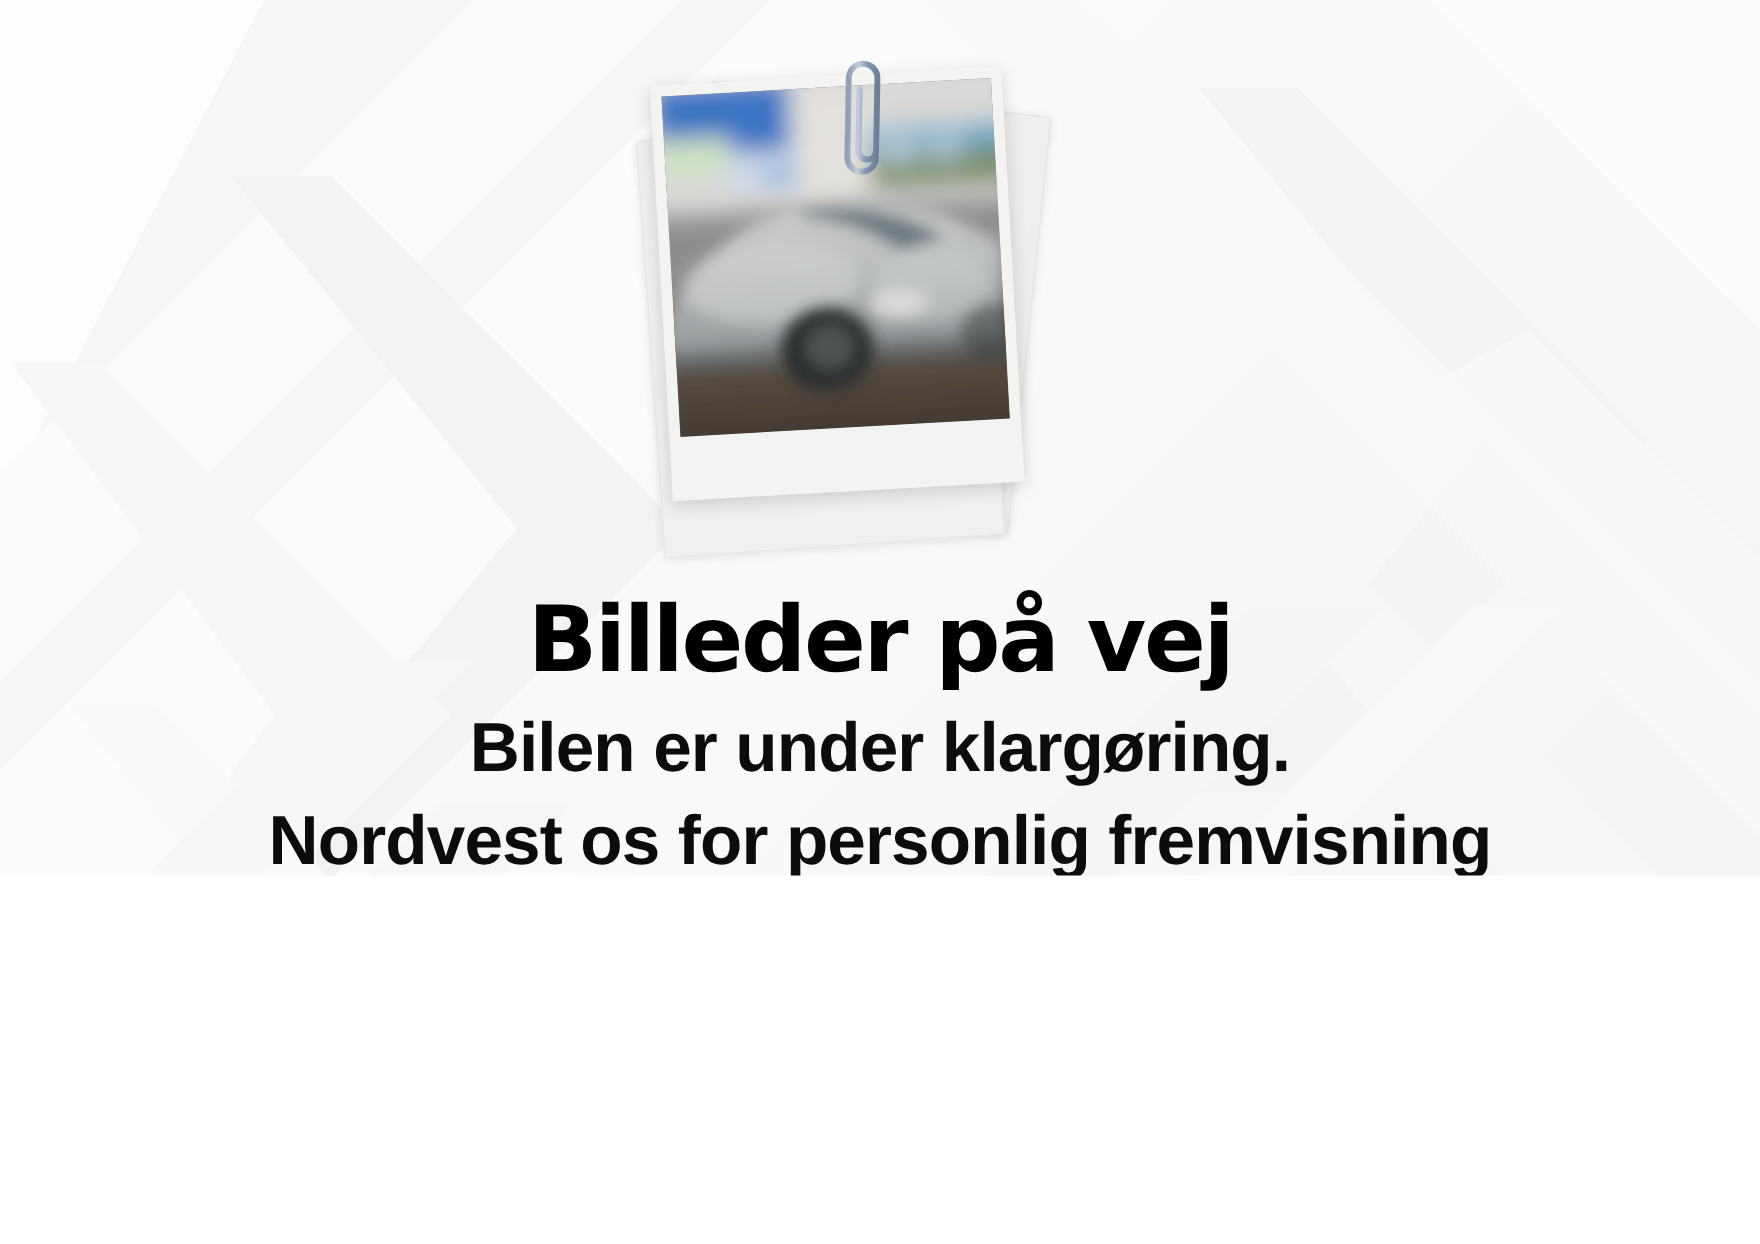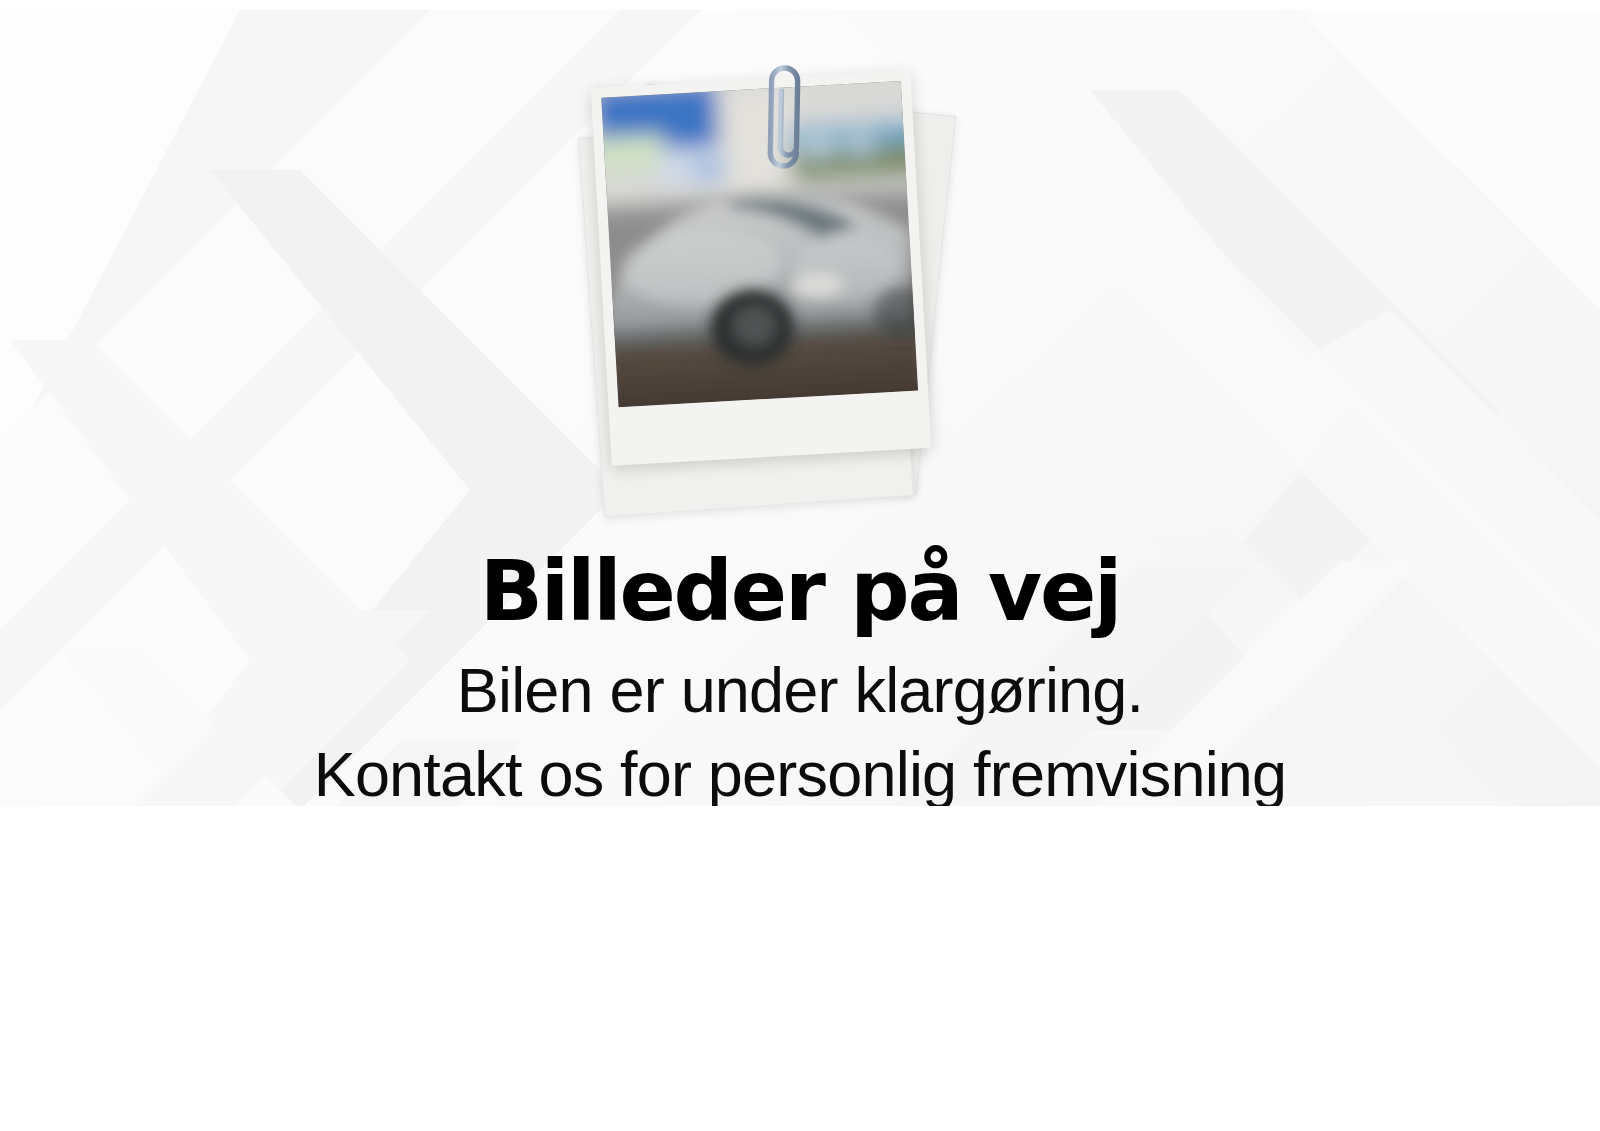--- a/index.html
+++ b/index.html
@@ -10,21 +10,20 @@
     overflow:hidden;
     background:#ffffff;
     font-family:"Liberation Sans", sans-serif;
   }
 
   #stage {
     position:relative;
     width:1600px; height:796px;
     background:#fcfcfc;
     overflow:hidden;
-    margin-top:10px;
   }
 
   
   .bg-layer { position:absolute; inset:0; overflow:hidden; pointer-events:none; }
 
   .bg-base {
     position:absolute; inset:0;
     background:
       linear-gradient(135deg, #ffffff 0%, #fbfbfb 40%, #f4f4f4 100%);
   }
@@ -100,21 +99,21 @@
     font-weight:700;
     font-size:83px;
     letter-spacing:-2.2px;
     line-height:1.0;
     color:#000000;
     margin-bottom:16px;
   }
 
   .subline {
     font-family:"Liberation Sans", sans-serif;
-    font-weight:400;
+    font-weight:700;
     font-size:63px;
     line-height:1.33;
     letter-spacing:-0.8px;
     color:#0c0c0c;
   }
 
   
   #logo-block {
     position:absolute;
     left:0; top:922px;
@@ -296,21 +295,21 @@
                L39 92
                A8 8 0 0 1 23 92
                L23 36" fill="none" stroke="url(#clipG)" stroke-width="5.4" stroke-linecap="round" stroke-linejoin="round"></path>
       <path d="M13 98 A13 13 0 0 0 39 98" fill="none" stroke="url(#clipG)" stroke-width="5.4" stroke-linecap="round"></path>
     </svg>
   </div>
 
   <div id="headline-block">
     <div id="headline">Billeder på vej</div>
     <div class="subline">Bilen er under klargøring.</div>
-    <div class="subline">Kontakt os for personlig fremvisning</div>
+    <div class="subline">Nordvest os for personlig fremvisning</div>
   </div>
 
   <div id="logo-block">
 
     <svg width="170" height="26" viewBox="0 0 170 26" style="display:block;margin:1px auto 0;">
       <path d="M8 19 C 40 17, 55 8, 86 6 C 117 4, 140 10, 162 17" fill="none" stroke="#15191c" stroke-width="2.4" stroke-linecap="round"></path>
       <path d="M16 22 C 46 15, 72 9, 96 9 C 124 9, 146 14, 158 20" fill="none" stroke="#15191c" stroke-width="1.3" stroke-linecap="round" opacity="0.9"></path>
       <path d="M30 25 A 13 9 0 0 1 56 25" fill="none" stroke="#15191c" stroke-width="1.9" stroke-linecap="round"></path>
       <path d="M114 25 A 13 9 0 0 1 140 25" fill="none" stroke="#15191c" stroke-width="1.9" stroke-linecap="round"></path>
     </svg>

